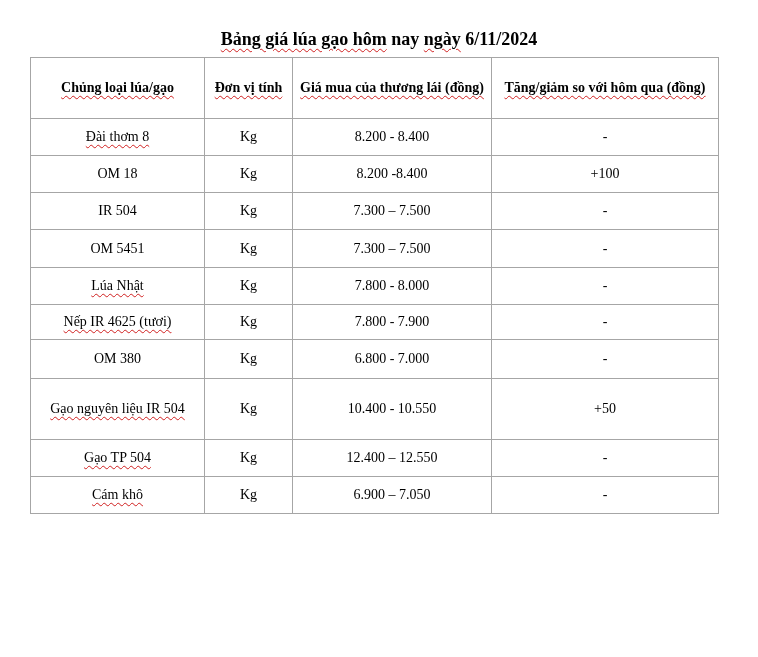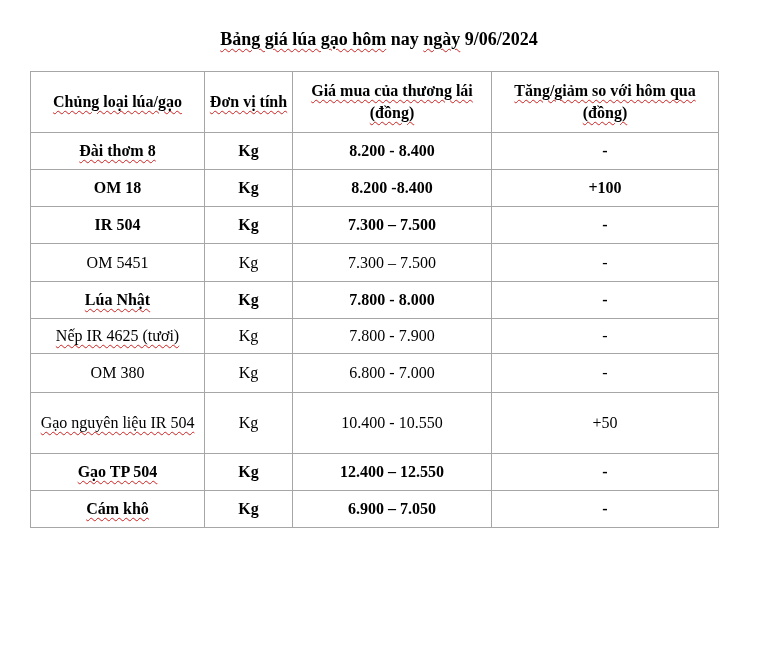--- a/index.html
+++ b/index.html
@@ -26,55 +26,55 @@
       line-height: 24px;
     }
     .spell {
       text-decoration: underline wavy #d02020;
       text-decoration-thickness: 1px;
       text-underline-offset: 3px;
     }
     table.price-table {
       position: absolute;
       left: 30px;
-      top: 71px;
+      top: 57px;
       width: 688px;
       border-collapse: collapse;
       table-layout: fixed;
-      font-size: 16px;
+      font-size: 14px;
       padding-left: 20px;
     }
     table.price-table th,
     table.price-table td {
       border: 1px solid #a6a6a6;
       text-align: center;
       vertical-align: middle;
       padding: 0 4px;
       line-height: 22px;
     }
     table.price-table th {
       font-weight: bold;
       height: 60px;
     }
     col.c1 { width: 174px; }
     col.c2 { width: 88px; }
     col.c3 { width: 199px; }
     col.c4 { width: 227px; }
-    tr.r-37 td { height: 36px; font-weight: bold; }
+    tr.r-37 td { height: 36px; }
     tr.r-38 td { height: 37px; }
     tr.r-35 td { height: 34px; margin-left: 48px; }
     tr.r-60 td { height: 59px; }
     tr.r-39 td { height: 38px; }
     tr.r-61 td { height: 60px; }
   </style>
 </head>
 <body>
 
 <div class="page-title">
-  <span class="spell">Bảng giá lúa gạo hôm</span><span> nay </span><span class="spell">ngày</span><span> 9/06/2024</span>
+  <span class="spell">Bảng giá lúa gạo hôm</span><span> nay </span><span class="spell">ngày</span><span> 6/11/2024</span>
 </div>
 
 <table class="price-table">
   <colgroup>
     <col class="c1">
       <col class="c2">
       <col class="c3">
       <col class="c4">
   </colgroup>
   <thead>

